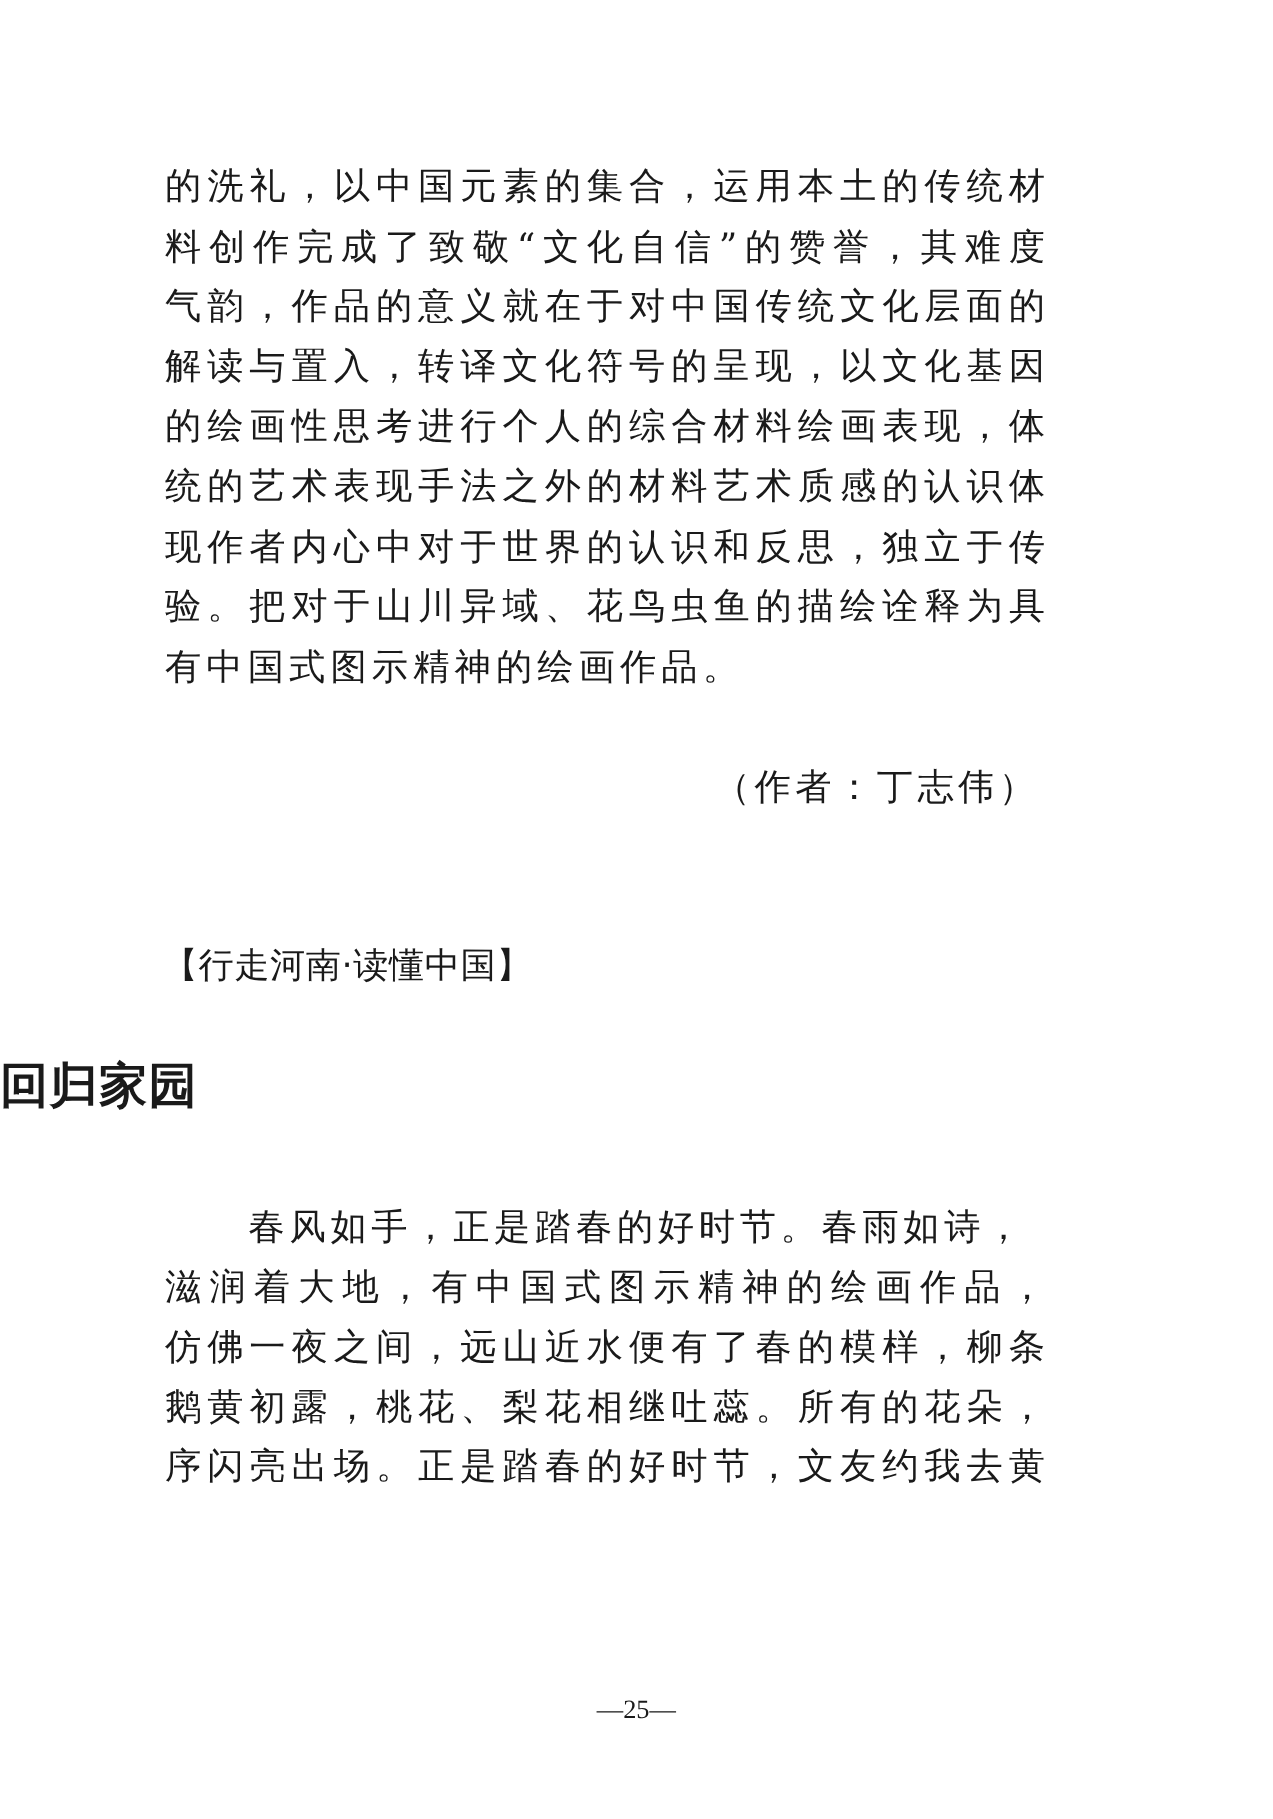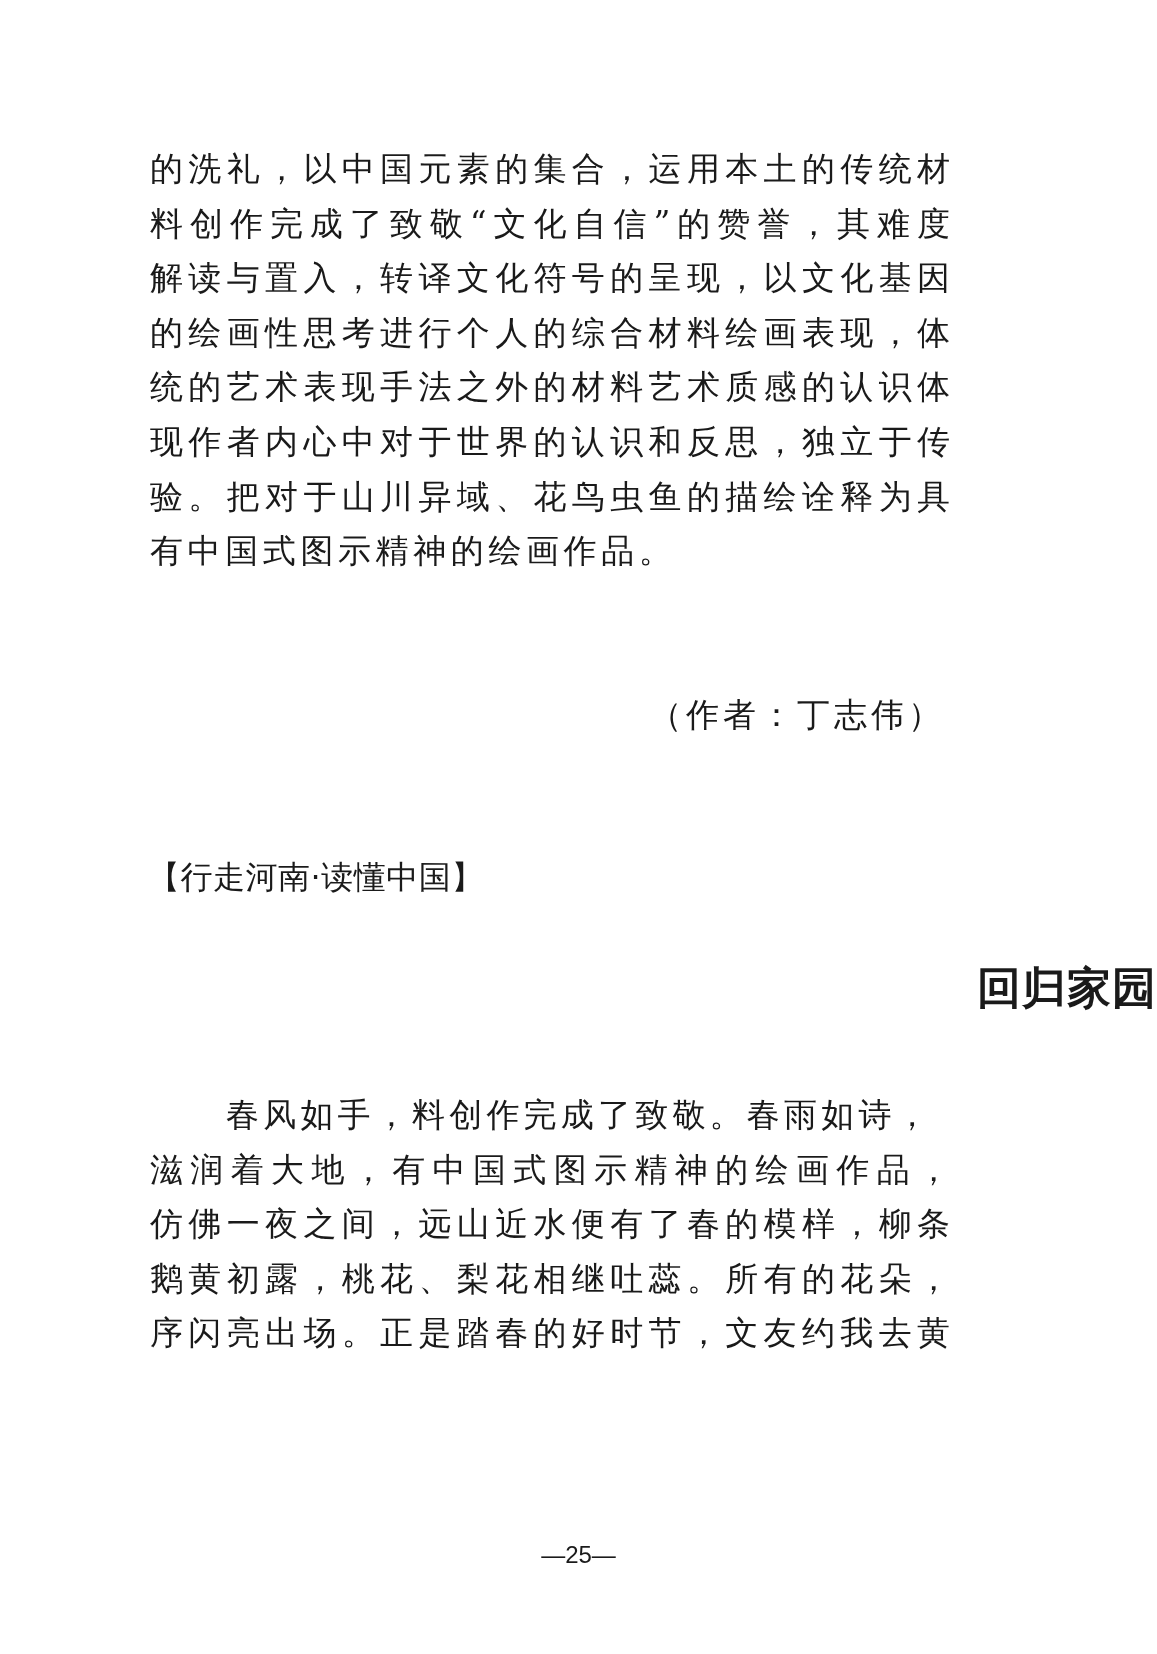--- a/index.html
+++ b/index.html
@@ -8,51 +8,52 @@
   .page { position: absolute; left: 0; top: 0; width: 1157px; height: 1406px; }
   .block { position: absolute; left: 150px; width: 800px; }
   .line { height: 54.6px; line-height: 54.6px; font-size: 33px; letter-spacing: 4.6px;
           white-space: nowrap; overflow: visible; }
   .line.justify { text-align-last: justify; text-align: justify; letter-spacing: 0; }
   .attribution { position: absolute; top: 688px; right: 212px; font-size: 33px;
                  line-height: 54px; letter-spacing: 4px; white-space: nowrap; }
   .column-tag { position: absolute; left: 148px; top: 852px; font-size: 32px; font-weight: normal;
                 font-family: "DejaVu Sans", "Liberation Sans", sans-serif; letter-spacing: 0.5px;
                 line-height: 50px; white-space: nowrap; }
-  .article-title { position: absolute; left: 0; width: 1157px; top: 958px; text-align: right;
+  .article-title { position: absolute; left: 0; width: 1157px; top: 958px; text-align: left;
                    font-size: 44px; font-weight: bold; line-height: 60px; letter-spacing: 1px;
                    font-family: "DejaVu Serif", "Liberation Serif", serif; }
   .indent { text-indent: 76px; }
   .page-number { position: absolute; left: 0; width: 1157px; top: 1540px; text-align: center;
-                 font-size: 24px; line-height: 30px; font-family: Liberation Sans, sans-serif; }
+                 font-size: 24px; line-height: 30px; font-family: Liberation Serif, serif; }
 </style>
 </head>
 <body>
 
 <div class="page">
 
   <div class="block" style="top:142px;">
     <div class="line justify">的洗礼，以中国元素的集合，运用本土的传统材</div>
     <div class="line justify">料创作完成了致敬“文化自信”的赞誉，其难度</div>
+    <div class="line justify">气韵，作品的意义就在于对中国传统文化层面的</div>
     <div class="line justify">解读与置入，转译文化符号的呈现，以文化基因</div>
     <div class="line justify">的绘画性思考进行个人的综合材料绘画表现，体</div>
     <div class="line justify">统的艺术表现手法之外的材料艺术质感的认识体</div>
     <div class="line justify">现作者内心中对于世界的认识和反思，独立于传</div>
     <div class="line justify">验。把对于山川异域、花鸟虫鱼的描绘诠释为具</div>
     <div class="line">有中国式图示精神的绘画作品。</div>
   </div>
 
   <div class="attribution">（作者：丁志伟）</div>
 
   <div class="column-tag">【行走河南·读懂中国】</div>
 
   <div class="article-title">回归家园</div>
 
   <div class="block" style="top:1088px;">
-    <div class="line indent" style="letter-spacing:4.2px;">春风如手，料创作完成了致敬。春雨如诗，</div>
+    <div class="line indent" style="letter-spacing:4.2px;">春风如手，正是踏春的好时节。春雨如诗，</div>
     <div class="line justify">滋润着大地，有中国式图示精神的绘画作品，</div>
     <div class="line justify">仿佛一夜之间，远山近水便有了春的模样，柳条</div>
     <div class="line justify">鹅黄初露，桃花、梨花相继吐蕊。所有的花朵，</div>
     <div class="line justify">序闪亮出场。正是踏春的好时节，文友约我去黄</div>
   </div>
 
   <div class="page-number">—25—</div>
 
 </div>
 

